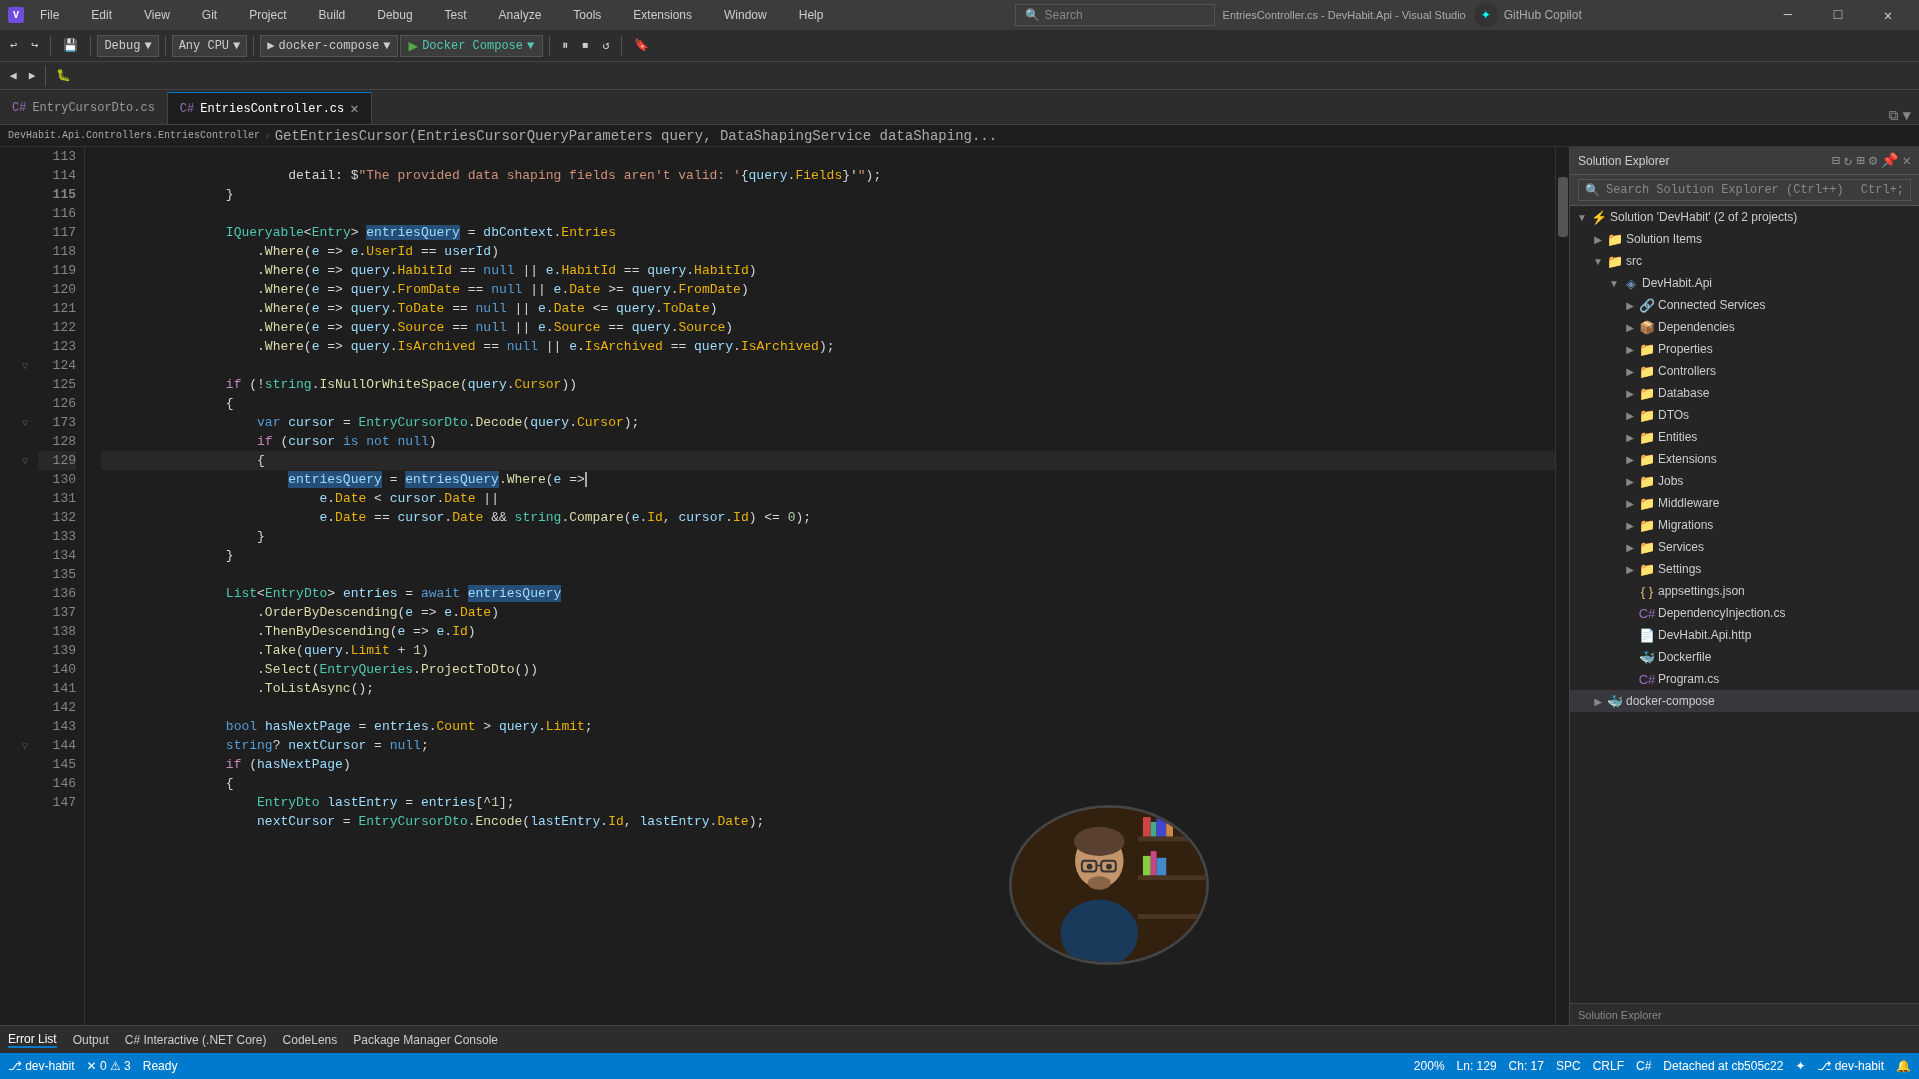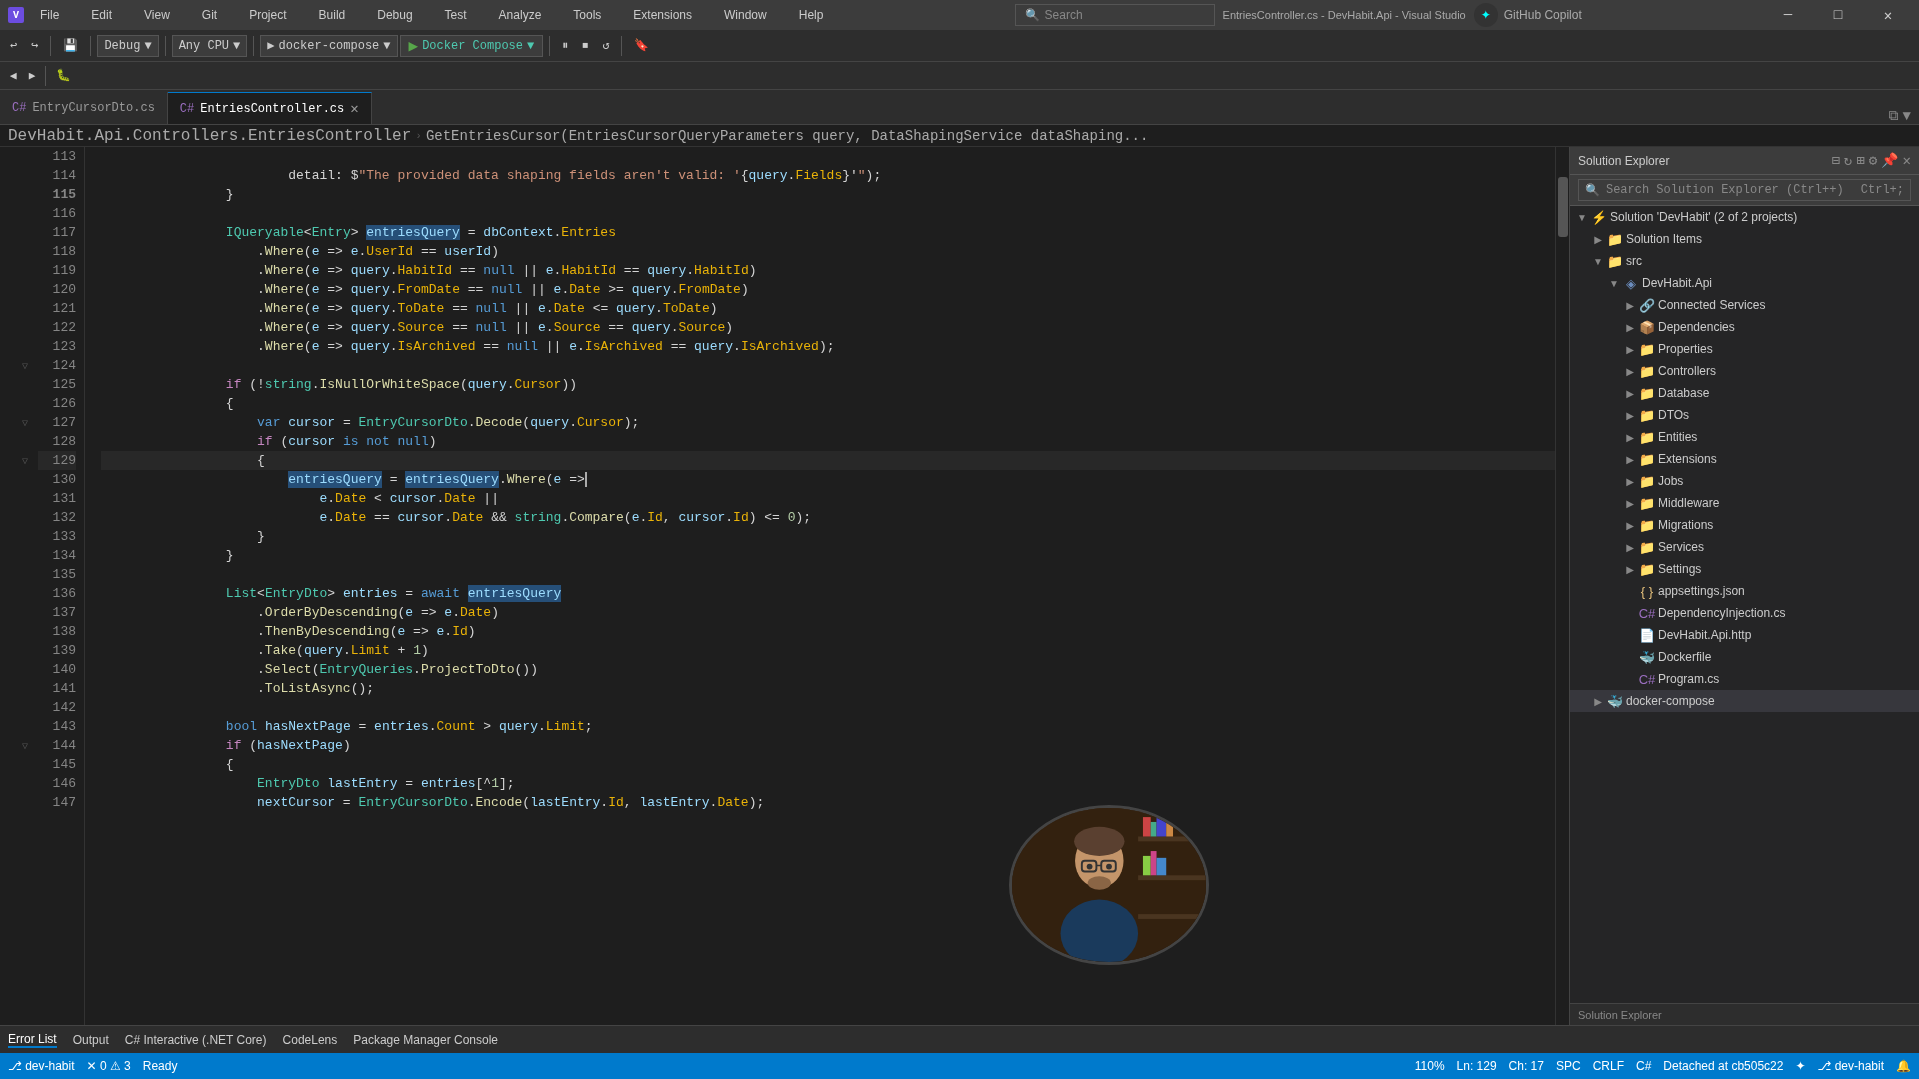--- a/index.html
+++ b/index.html
@@ -343,21 +343,21 @@
     <span class="tab-close">✕</span>
   </div>
   <div style="flex:1;"></div>
   <div style="display:flex;align-items:center;gap:4px;padding:0 8px;">
     <span style="color:#888;cursor:pointer;font-size:14px;">⧉</span>
     <span style="color:#888;cursor:pointer;font-size:14px;">▼</span>
   </div>
 </div>
 
 <div id="breadcrumb">
-  <span style="color:#aaa;font-size:16px;">DevHabit.Api.Controllers.EntriesController</span>
+  <span style="color:#aaa;font-size:10px;">DevHabit.Api.Controllers.EntriesController</span>
   <span class="bc-sep">›</span>
   <span style="color:#aaa;font-size:14px;">GetEntriesCursor(EntriesCursorQueryParameters query, DataShapingService dataShaping...</span>
 </div>
 
 <div id="main-area" style="height:calc(1079px - 30px - 32px - 28px - 35px - 22px - 28px - 26px);">
 
   <div id="code-area">
 
     <div id="left-margin">
       <div class="margin-line"></div>
@@ -413,21 +413,21 @@
       <div style="height:19px;">117</div>
       <div style="height:19px;">118</div>
       <div style="height:19px;">119</div>
       <div style="height:19px;">120</div>
       <div style="height:19px;">121</div>
       <div style="height:19px;">122</div>
       <div style="height:19px;">123</div>
       <div style="height:19px;">124</div>
       <div style="height:19px;">125</div>
       <div style="height:19px;">126</div>
-      <div style="height:19px;">127</div>
+      <div style="height:19px;">173</div>
       <div style="height:19px;">128</div>
       <div style="height:19px;background:#282828;">129</div>
       <div style="height:19px;">130</div>
       <div style="height:19px;">131</div>
       <div style="height:19px;">132</div>
       <div style="height:19px;">133</div>
       <div style="height:19px;">134</div>
       <div style="height:19px;">135</div>
       <div style="height:19px;">136</div>
       <div style="height:19px;">137</div>
@@ -550,20 +550,23 @@
       <div class="code-line">
         <span class="punct">            .</span><span class="method">ToListAsync</span><span class="punct">();</span>
       </div>
 
       <div class="code-line">&nbsp;</div>
 
       <div class="code-line">
         <span class="punct">        </span><span class="kw">bool</span><span class="punct"> </span><span class="var">hasNextPage</span><span class="punct"> = </span><span class="var">entries</span><span class="punct">.</span><span class="prop">Count</span><span class="punct"> &gt; </span><span class="var">query</span><span class="punct">.</span><span class="prop">Limit</span><span class="punct">;</span>
       </div>
 
+      <div class="code-line">
+        <span class="punct">        </span><span class="kw">string</span><span class="punct">? </span><span class="var">nextCursor</span><span class="punct"> = </span><span class="kw">null</span><span class="punct">;</span>
+      </div>
 
       <div class="code-line">
         <span class="punct">        </span><span class="kw2">if</span><span class="punct"> (</span><span class="var">hasNextPage</span><span class="punct">)</span>
       </div>
 
       <div class="code-line">
         <span class="punct">        {</span>
       </div>
 
       <div class="code-line">
@@ -792,21 +795,21 @@
   <span class="bp-tab">Package Manager Console</span>
 </div>
 
 <div id="status-bar">
   <div id="status-left">
     <span>⎇ <span>dev-habit</span></span>
     <span>✕ <span>0</span> ⚠ <span>3</span></span>
     <span>Ready</span>
   </div>
   <div id="status-right">
-    <span>110%</span>
+    <span>200%</span>
     <span>Ln: 129</span>
     <span>Ch: 17</span>
     <span>SPC</span>
     <span>CRLF</span>
     <span>C#</span>
     <span>Detached at cb505c22</span>
     <span>✦</span>
     <span>⎇ <span>dev-habit</span></span>
     <span>🔔</span>
   </div>

